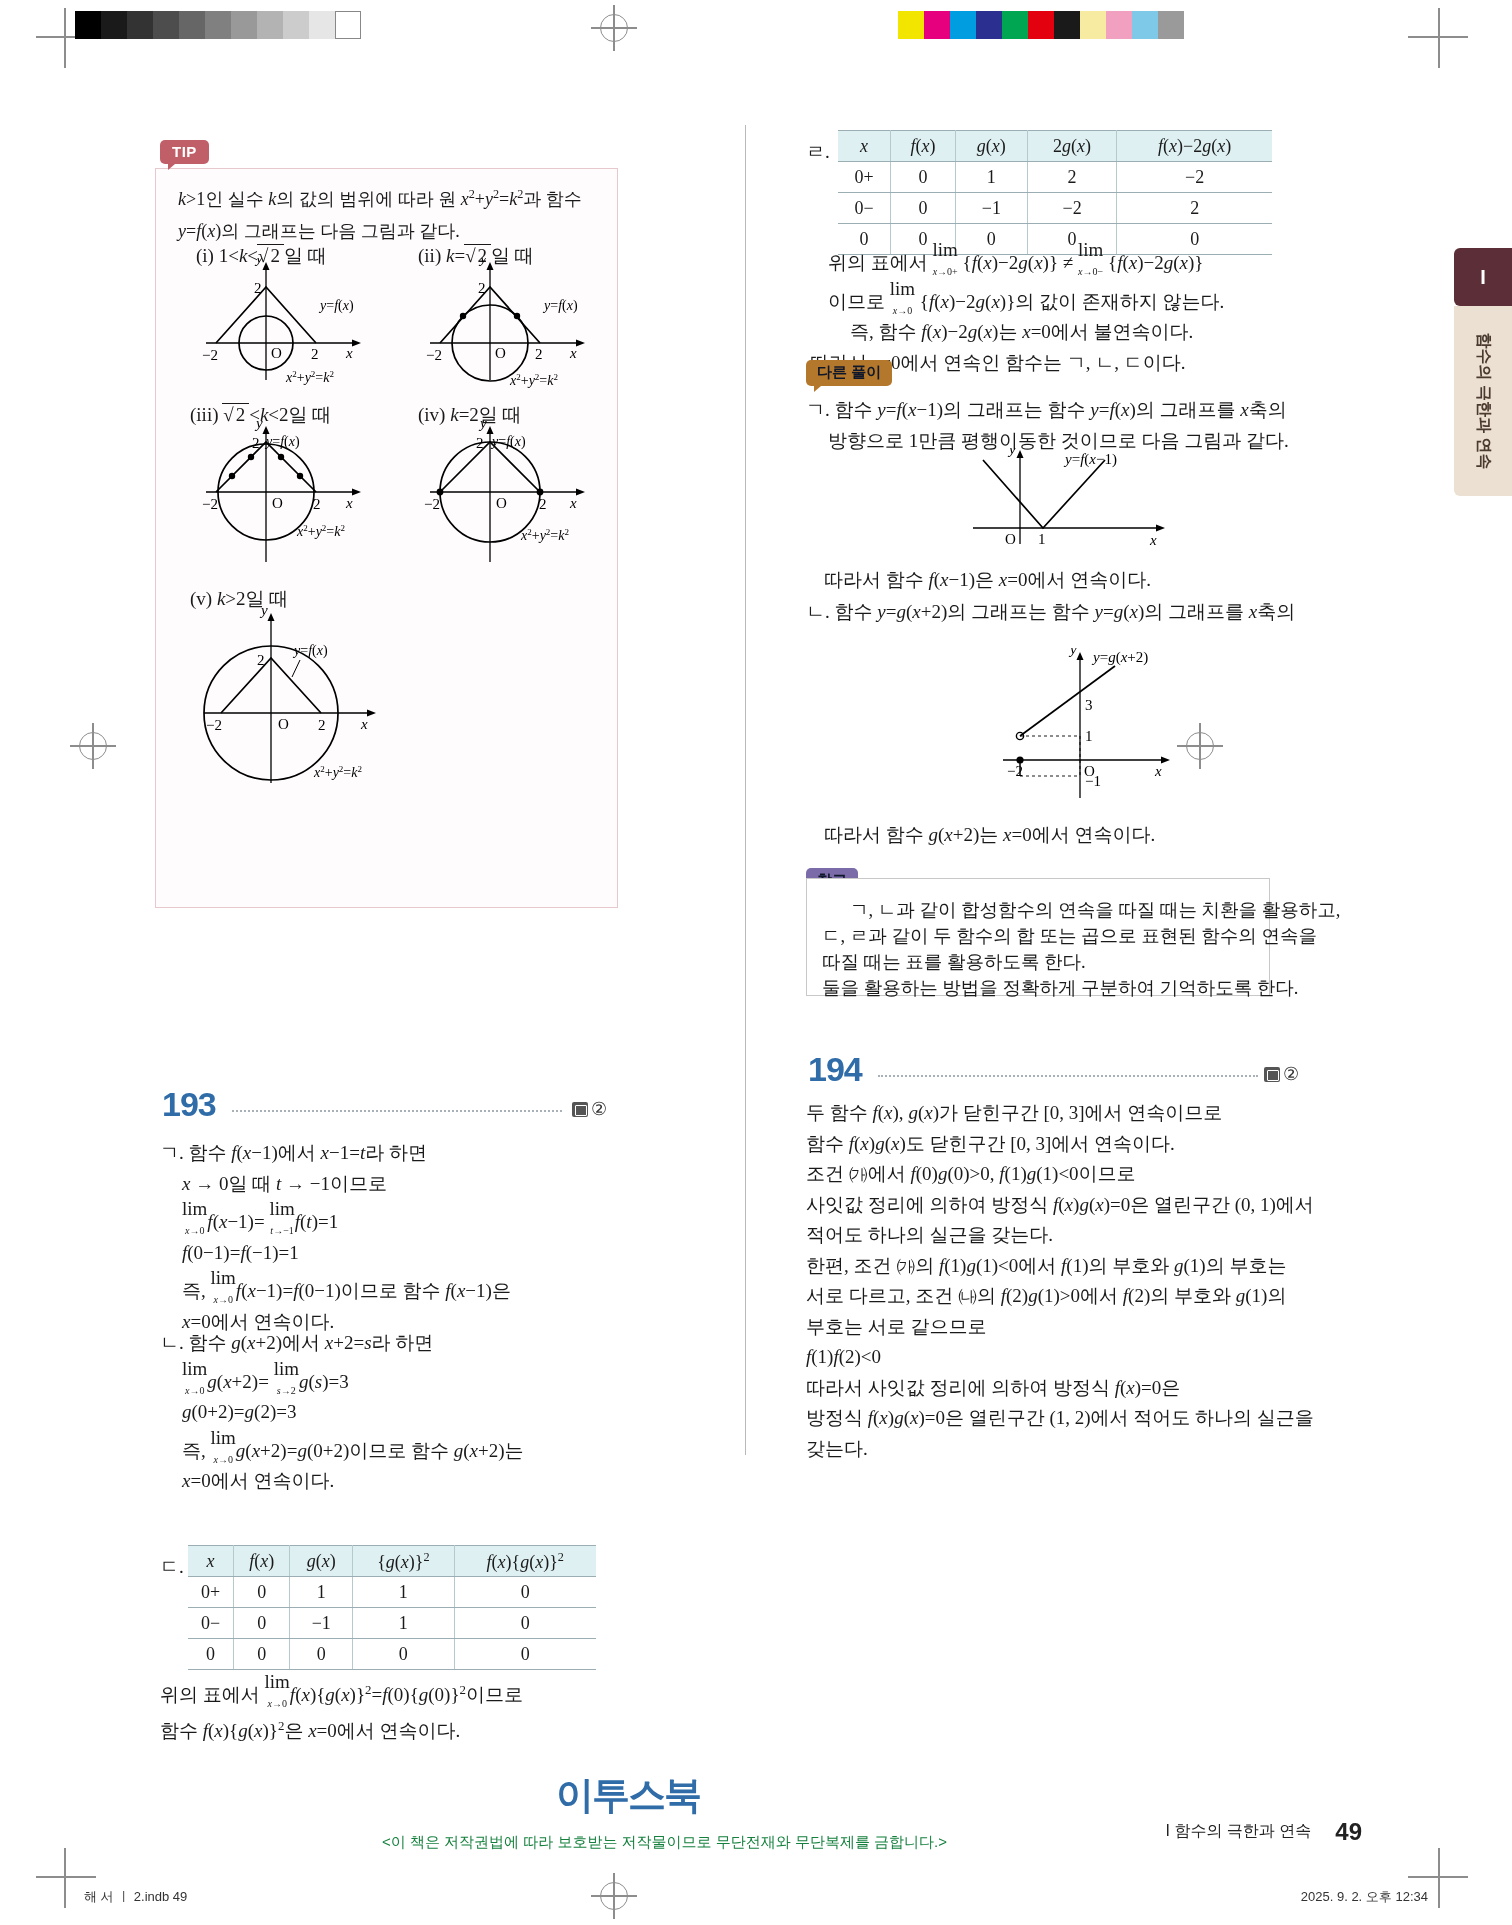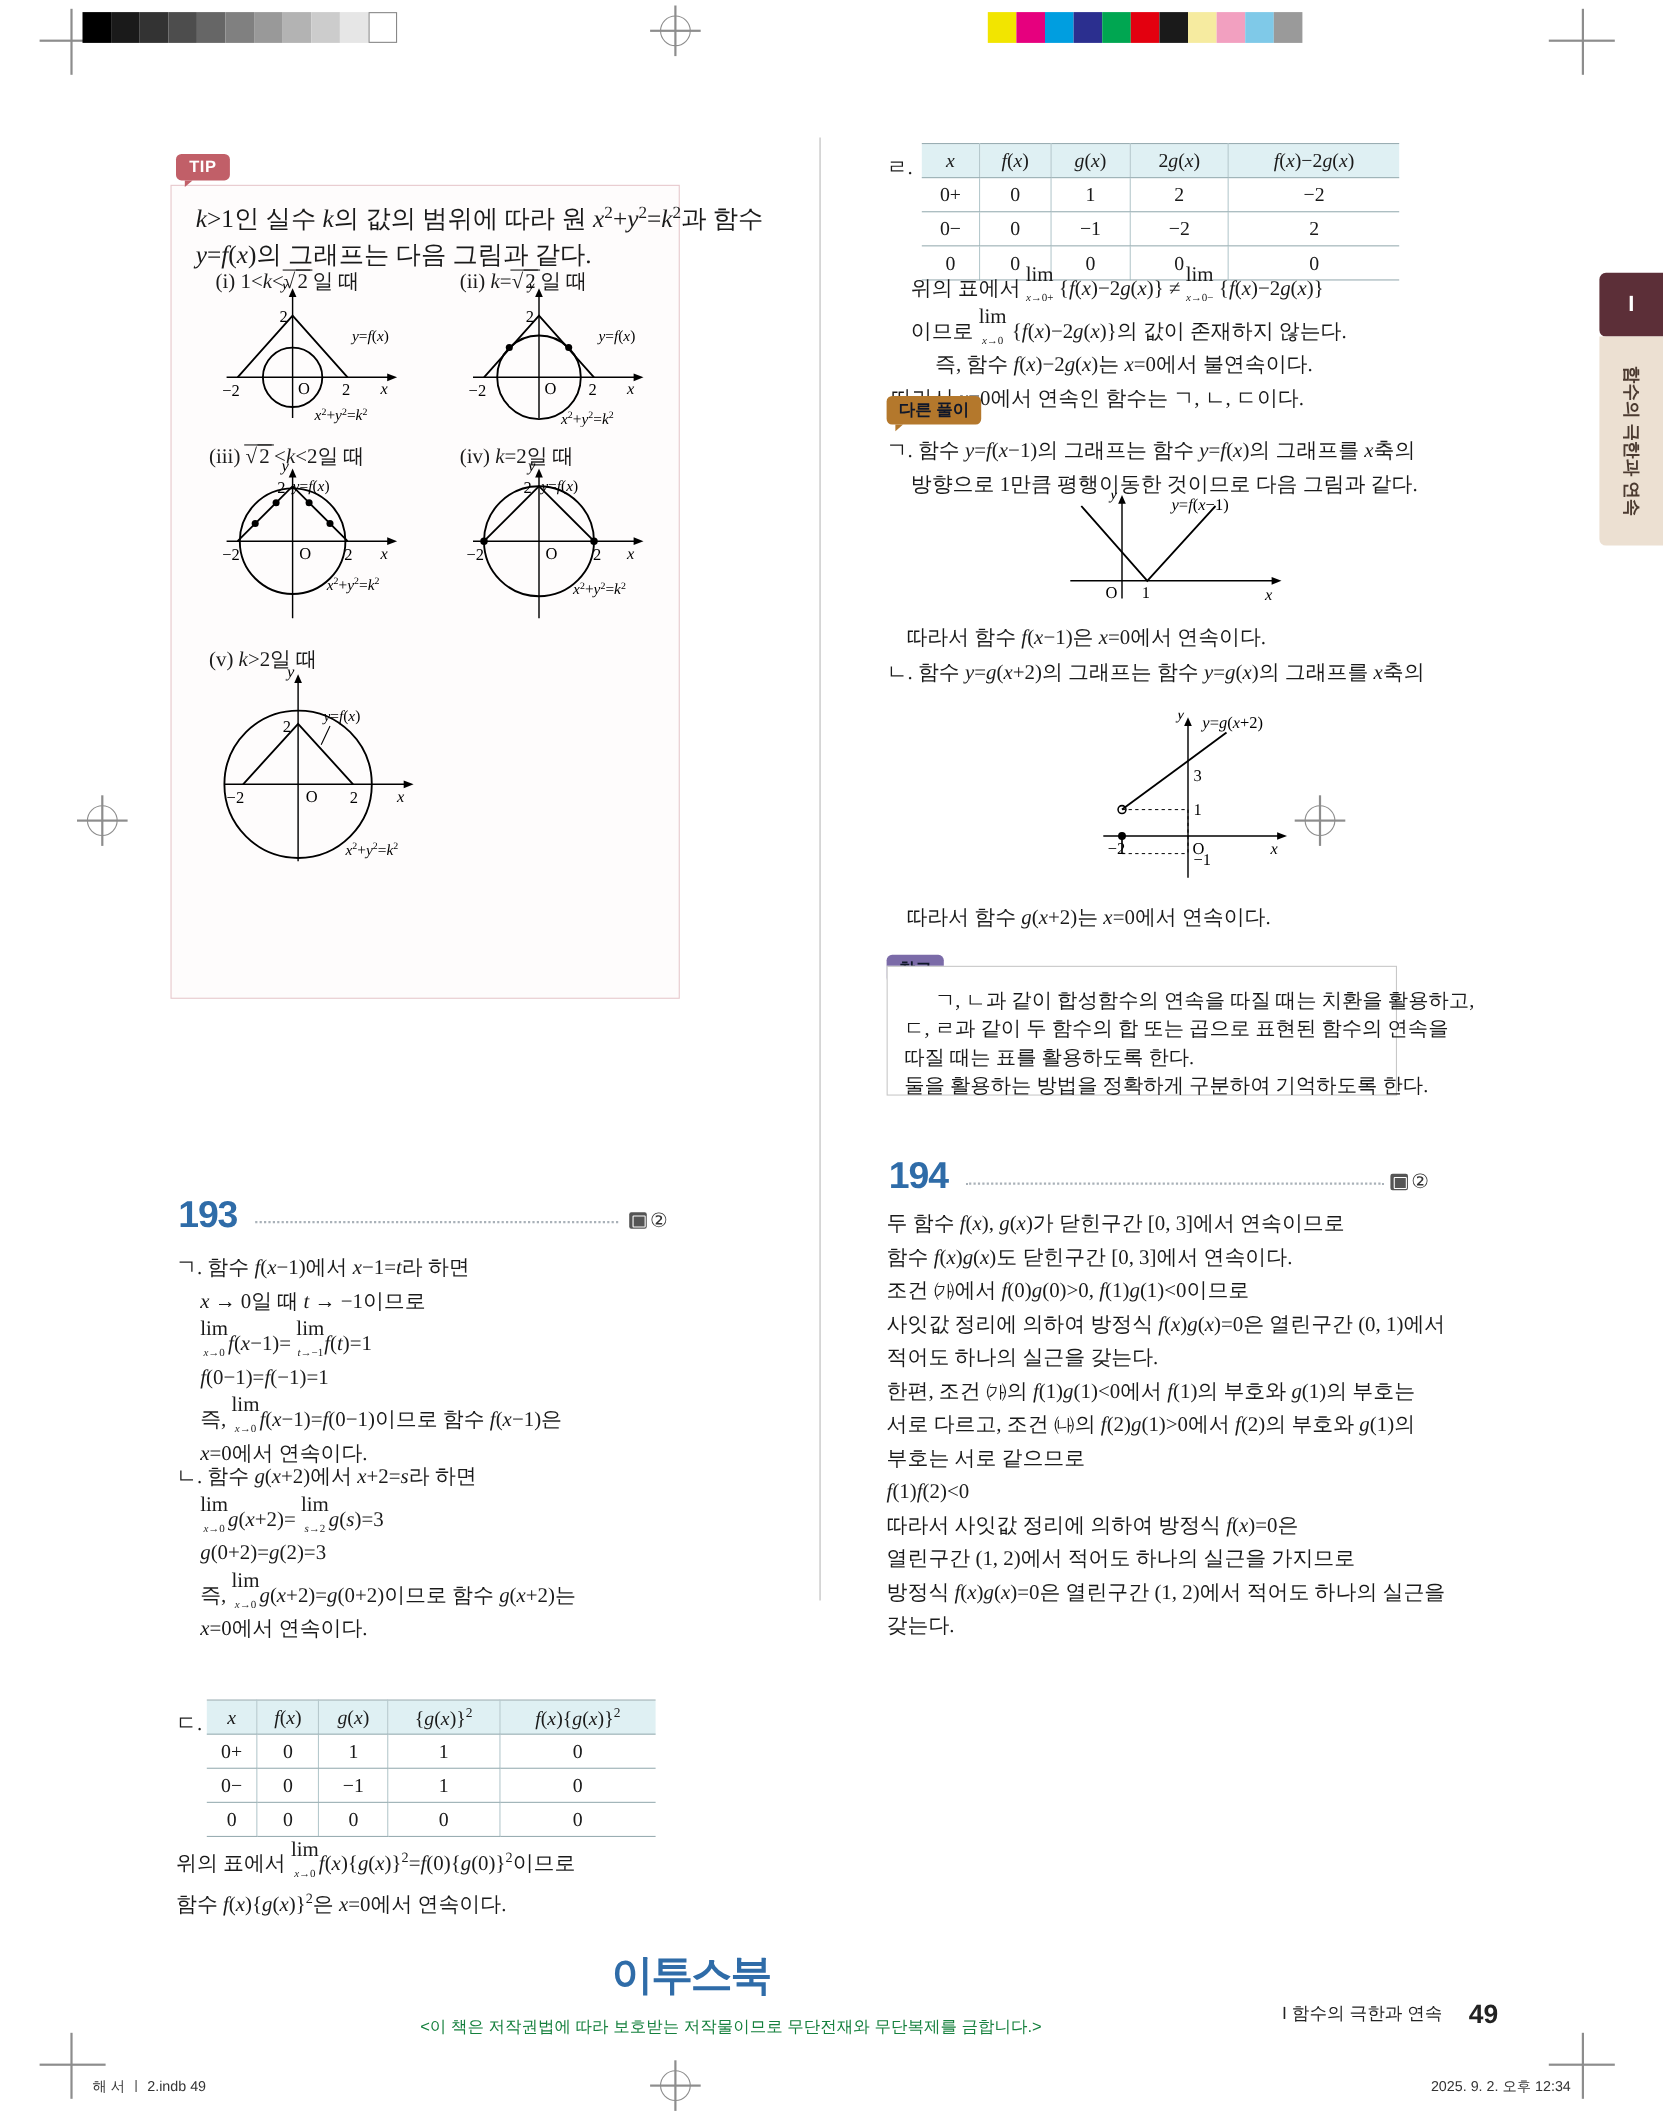--- a/index.html
+++ b/index.html
@@ -46,21 +46,21 @@
     font-weight:bold; font-size:15px; letter-spacing:.5px;
     padding:3px 12px 4px; border-radius:5px;
   }
   .tip-tag:after{
     content:""; position:absolute; left:8px; bottom:-6px;
     border-left:7px solid #c15f68; border-bottom:6px solid transparent;
   }
   .mi { font-style:italic; }
 
   .tip-body { position:absolute; left:178px; top:178px; width:420px; }
-  .tip-line { font-size:23px; line-height:32px; white-space:nowrap; }
+  .tip-line { font-size:18px; line-height:32px; white-space:nowrap; }
 
   .case-label { position:absolute; font-size:19px; white-space:nowrap; }
 
   
   .fig { position:absolute; }
 
   
   .qnum {
     position:absolute; font-family:"Liberation Sans", sans-serif;
     font-weight:bold; font-size:34px; color:#2f6ca8; letter-spacing:-1px;
@@ -547,21 +547,20 @@
       <p>두 함수 <i>f</i>(<i>x</i>), <i>g</i>(<i>x</i>)가 닫힌구간 [0, 3]에서 연속이므로</p>
       <p>함수 <i>f</i>(<i>x</i>)<i>g</i>(<i>x</i>)도 닫힌구간 [0, 3]에서 연속이다.</p>
       <p>조건 ㈎에서 <i>f</i>(0)<i>g</i>(0)&gt;0, <i>f</i>(1)<i>g</i>(1)&lt;0이므로</p>
       <p>사잇값 정리에 의하여 방정식 <i>f</i>(<i>x</i>)<i>g</i>(<i>x</i>)=0은 열린구간 (0, 1)에서</p>
       <p>적어도 하나의 실근을 갖는다.</p>
       <p>한편, 조건 ㈎의 <i>f</i>(1)<i>g</i>(1)&lt;0에서 <i>f</i>(1)의 부호와 <i>g</i>(1)의 부호는</p>
       <p>서로 다르고, 조건 ㈏의 <i>f</i>(2)<i>g</i>(1)&gt;0에서 <i>f</i>(2)의 부호와 <i>g</i>(1)의</p>
       <p>부호는 서로 같으므로</p>
       <p><i>f</i>(1)<i>f</i>(2)&lt;0</p>
       <p>따라서 사잇값 정리에 의하여 방정식 <i>f</i>(<i>x</i>)=0은</p>
-      <p>열린구간 (1, 2)에서 적어도 하나의 실근을 가지므로</p>
       <p>방정식 <i>f</i>(<i>x</i>)<i>g</i>(<i>x</i>)=0은 열린구간 (1, 2)에서 적어도 하나의 실근을</p>
       <p>갖는다.</p>
     </div>
 
   <div class="logo">이투스북</div>
   <div class="copy">&lt;이 책은 저작권법에 따라 보호받는 저작물이므로 무단전재와 무단복제를 금합니다.&gt;</div>
   <div class="folio">
     <span>I 함수의 극한과 연속</span><b>49</b>
   </div>
   <div class="indb">해 서 ㅣ 2.indb  49</div>

